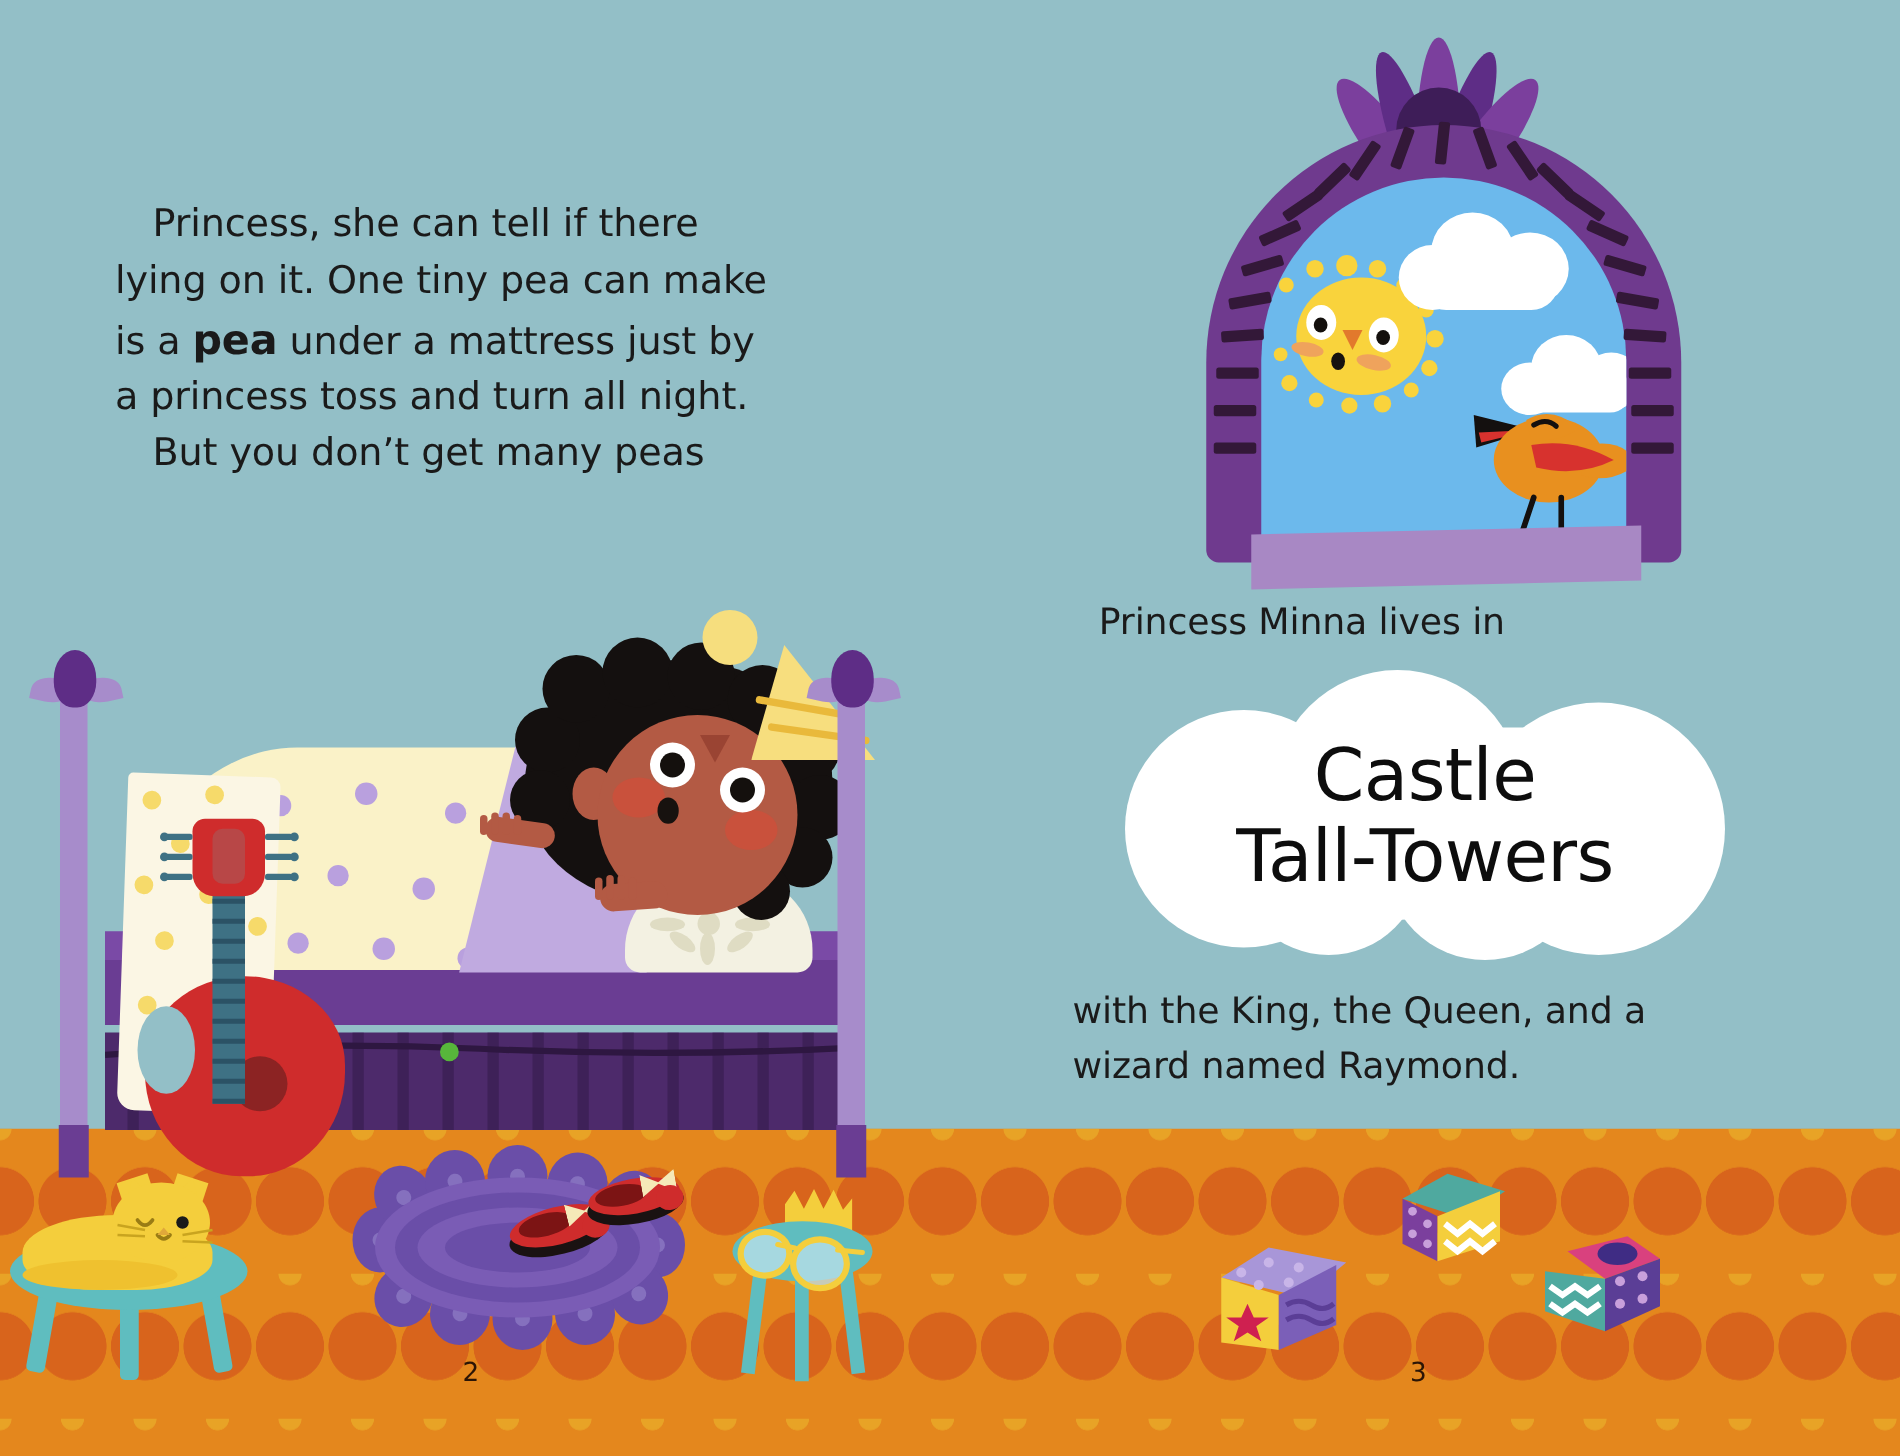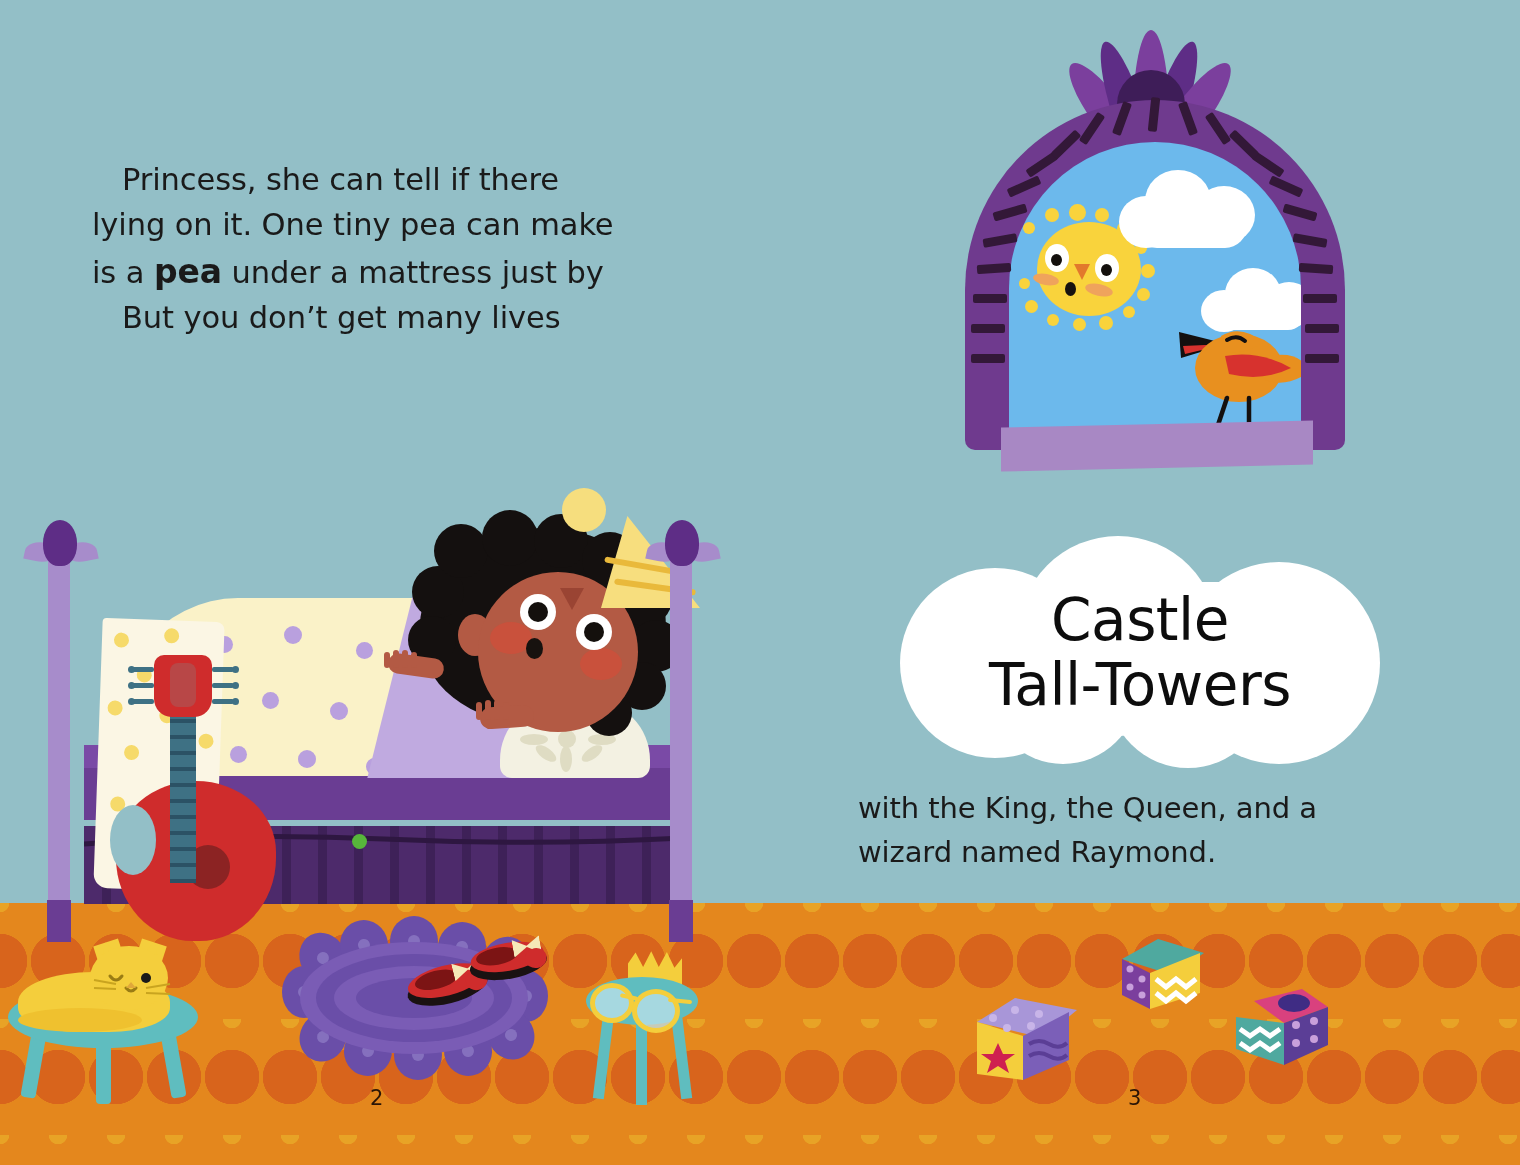--- a/index.html
+++ b/index.html
@@ -202,23 +202,25 @@
 <body>
 
 <div id="page">
 
   <div class="abs" id="floor"></div>
 
   <div class="abs bodytext" id="left-text">
     <p class="ind"><span>Princess, she can tell if there</span></p>
     <p><span>lying on it. One tiny pea can make</span></p>
     <p><span>is a </span><span class="pea-word">pea</span><span> under a mattress just by</span></p>
-    <p class="ind"><span>But you don’t get many lives</span></p>
-  </div>
-
+    <p><span>a princess toss and turn all night.</span></p>
+    <p class="ind"><span>But you don’t get many peas</span></p>
+  </div>
+
+  <div class="abs bodytext" id="intro-text">Princess Minna lives in</div>
 
   <div class="abs bodytext" id="outro-text">
     <div>with the King, the Queen, and a</div>
     <div>wizard named Raymond.</div>
   </div>
 
   <div class="abs" id="cloud">
     <div class="lobe" style="left:0;top:32px;width:190px;height:190px;"></div>
     <div class="lobe" style="left:118px;top:0px;width:200px;height:200px;"></div>
     <div class="lobe" style="left:278px;top:26px;width:202px;height:202px;"></div>

